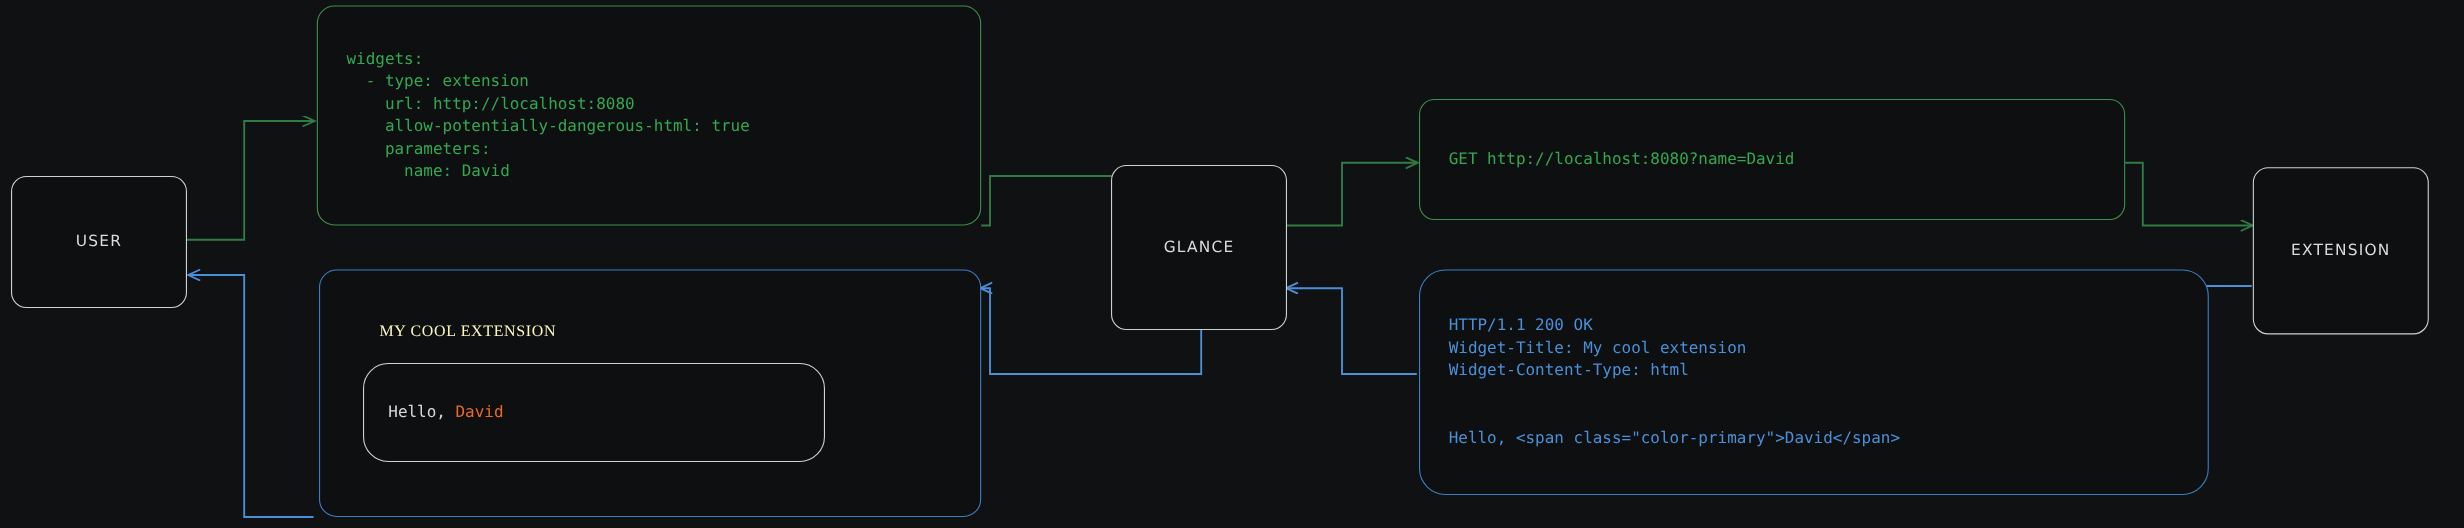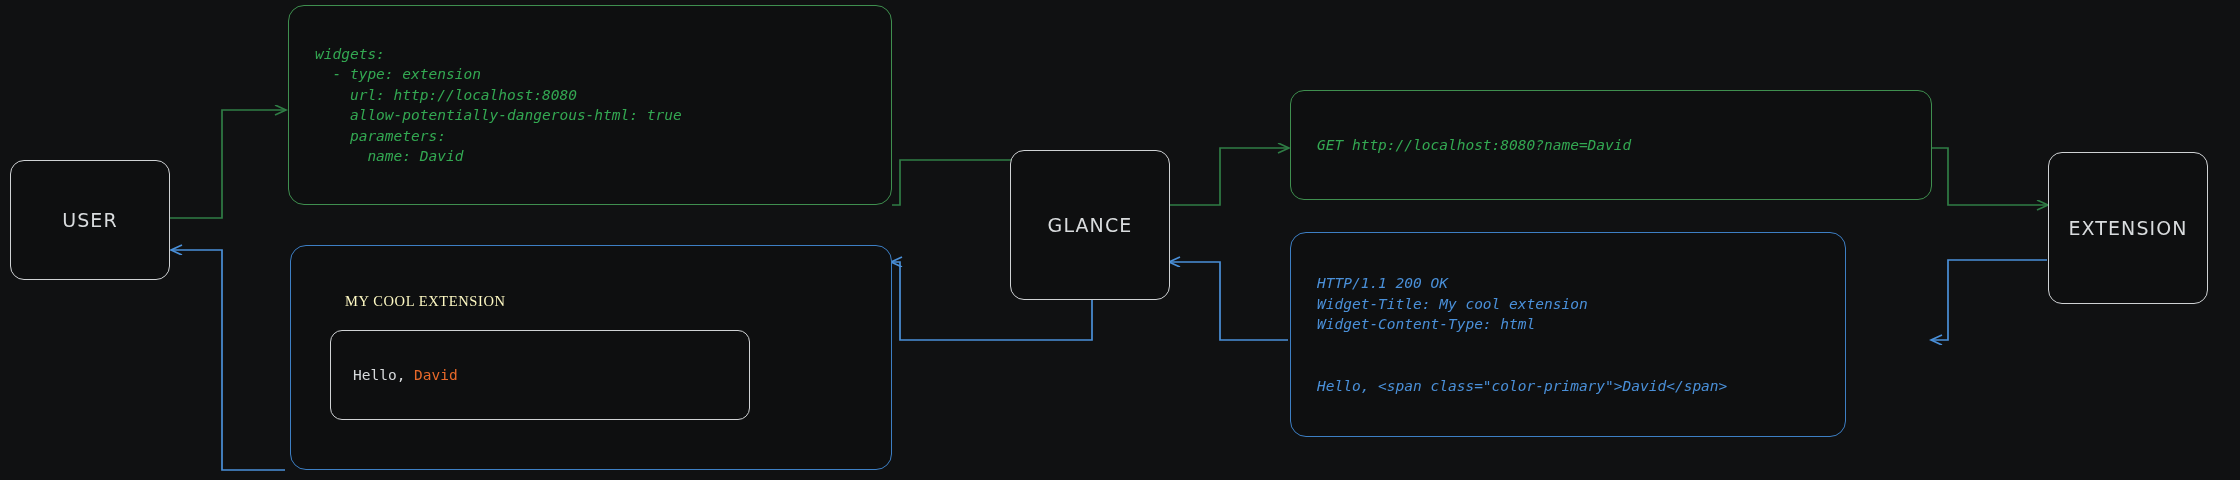--- a/index.html
+++ b/index.html
@@ -8,48 +8,48 @@
   svg.edges{position:absolute;inset:0;width:2240px;height:480px;pointer-events:none;}
 
   .node{
     position:absolute;box-sizing:border-box;
     border:1.6px solid #cfd2d4;border-radius:14px;
     background:#0e0f10;
     display:flex;align-items:center;justify-content:center;
   }
   .node-label{
     color:#d9dcde;font-family:"DejaVu Sans",sans-serif;
-    font-size:19px;letter-spacing:1.1px;white-space:nowrap;
+    font-size:14px;letter-spacing:1.1px;white-space:nowrap;
   }
 
   .codebox{
     position:absolute;box-sizing:border-box;border-radius:16px;
     background:#0e0f10;
-    display:flex;flex-direction:column;justify-content:center;font-style:italic;
+    display:flex;flex-direction:column;justify-content:center;
   }
   .codebox.green{border:1.7px solid #3f8f4f;}
   .codebox.blue {border:1.7px solid #3d7fc4;}
   .code{
     font-family:"DejaVu Sans Mono",monospace;
     font-size:14.5px;line-height:20.5px;white-space:pre;
     padding:0 26px;
   }
   .code.green{color:#33a852;}
   .code.blue {color:#4a90d9;}
   .code .blank{display:block;height:20.5px;}
 
   
   .widget-wrap{position:absolute;box-sizing:border-box;border:1.7px solid #3d7fc4;border-radius:16px;background:#0e0f10;}
   .widget-title{
     position:absolute;color:#fef9c3;font-family:Liberation Serif, serif;
     font-size:14.5px;letter-spacing:.6px;white-space:nowrap;
   }
   .widget-card{
     position:absolute;box-sizing:border-box;
-    border:1.6px solid #d0d3d5;border-radius:12px;background:#0e0f10;
+    border:1.6px solid #d0d3d5;border-radius:23px;background:#0e0f10;
     display:flex;align-items:center;
   }
   .widget-card-text{
     font-family:"DejaVu Sans Mono",monospace;font-size:14.5px;
     color:#d7dadc;white-space:pre;padding-left:22px;
   }
   .accent{color:#e8692a;}
 </style>
 </head>
 <body>
@@ -101,21 +101,21 @@
 <span>    url: http://localhost:8080</span>
 <span>    allow-potentially-dangerous-html: true</span>
 <span>    parameters:</span>
 <span>      name: David</span></pre>
   </div>
 
   <div class="codebox green" style="left:1290px;top:90px;width:642px;height:110px;border-radius:14px;">
     <pre class="code green"><span>GET http://localhost:8080?name=David</span></pre>
   </div>
 
-  <div class="codebox blue" style="left:1290px;top:232px;width:556px;height:205px;">
+  <div class="codebox blue" style="left:1290px;top:245px;width:718px;height:205px;border-radius:24px;">
     <pre class="code blue"><span>HTTP/1.1 200 OK</span>
 <span>Widget-Title: My cool extension</span>
 <span>Widget-Content-Type: html</span>
 <span class="blank"></span>
 <span>Hello, &lt;span class="color-primary"&gt;David&lt;/span&gt;</span></pre>
   </div>
 
   <div class="widget-wrap" style="left:290px;top:245px;width:602px;height:225px;">
   </div>
   <div class="widget-title" style="left:345px;top:293px;">MY COOL EXTENSION</div>

